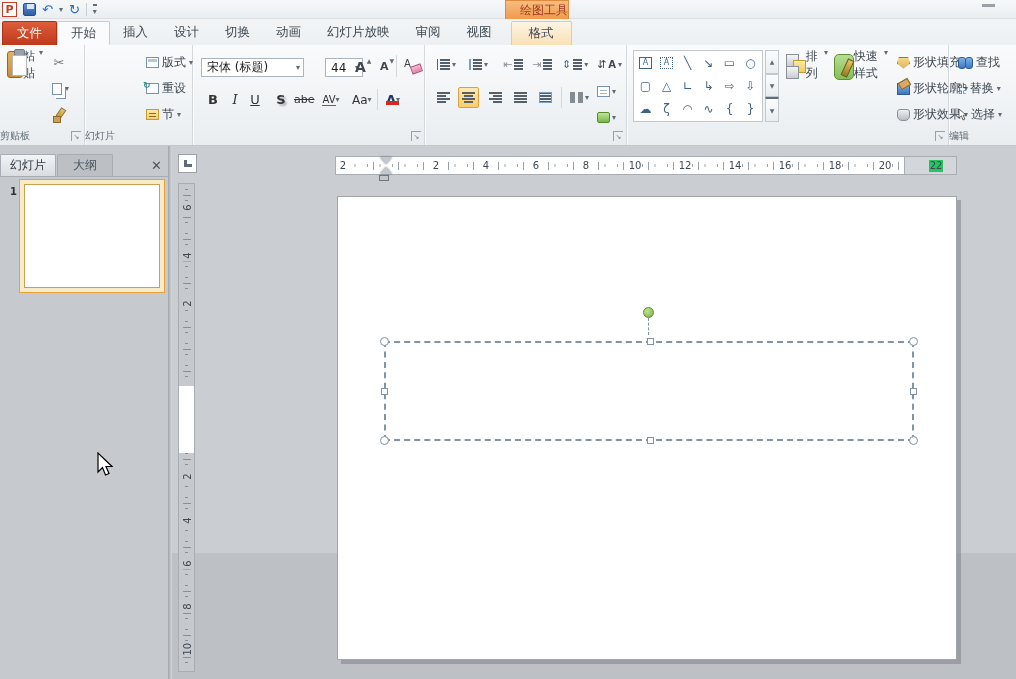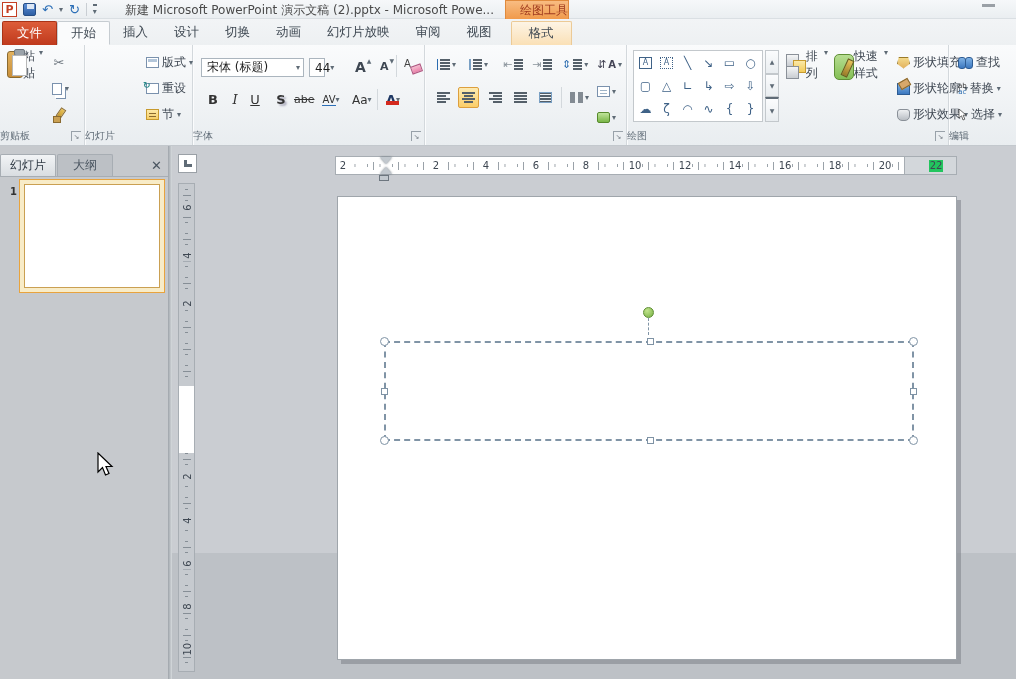--- a/index.html
+++ b/index.html
@@ -156,21 +156,20 @@
 <div class="titlebar">
   <div class="qat">
     <span class="ppticon">P</span>
     <span class="floppy"></span>
     <span class="bluearrow">↶</span>
     <span class="dd">▾</span>
     <span class="bluearrow">↻</span>
     <span class="qatsep"></span>
     <span class="qat-toggle">▾</span>
   </div>
-  <span class="title-text">新建 Microsoft PowerPoint 演示文稿 (2).pptx - Microsoft Powe...</span>
   <div class="ctx-banner">绘图工具</div>
   <div class="min-dash"></div>
 </div>
 
 <div class="tabrow">
   <div class="tab tab-file">文件</div>
   <div class="tab tab-active">开始</div>
   <div class="tab">插入</div>
   <div class="tab">设计</div>
   <div class="tab">切换</div>
@@ -219,21 +218,21 @@
       <span class="dd">▾</span>
     </div>
     <div class="grp-label">幻灯片</div>
   </div>
 
   <div class="grp" style="left:193px;width:232px">
     <div class="combo" style="left:8px;top:13px;width:103px">
       <span>宋体 (标题)</span>
       <span class="dd">▾</span>
     </div>
-    <div class="combo" style="left:116px;top:13px;width:16px">
+    <div class="combo" style="left:132px;top:13px;width:38px">
       <span>44</span>
       <span class="dd">▾</span>
     </div>
     <div class="smbtn" style="left:158px;top:11px;font-weight:bold;font-size:14px">
       <span>A</span>
         <span class="dd" style="font-size:6px;margin-left:-2px;align-self:flex-start">▲</span>
     </div>
     <div class="smbtn" style="left:183px;top:11px;font-weight:bold;font-size:11px">
       <span>A</span>
         <span class="dd" style="font-size:6px;margin-left:-2px;align-self:flex-start">▼</span>
@@ -253,21 +252,20 @@
     </div>
     <div class="fbtn" style="left:158px;font-size:12px">
       <span>Aa</span>
       <span class="dd">▾</span>
     </div>
     <div class="vsep" style="left:184px;top:44px;height:21px"></div>
     <div class="fbtn" style="left:190px;font-weight:bold;color:#1f3864">
       <span style="position:relative"><span>A</span><span class="fontcolor-bar" style="left:0"></span></span>
       <span class="dd">▾</span>
     </div>
-    <div class="grp-label">字体</div>
     <span class="lnch">↘</span>
   </div>
 
   <div class="grp" style="left:425px;width:202px">
     <div class="pbtn" style="left:8px;top:9px">
       <span class="ical ial-l" style="background-size:10px 2px,10px 2px,10px 2px,10px 2px;background-position:3px 0,3px 3px,3px 6px,3px 9px;box-shadow:inset 1px 0 0 #2b6cb0"></span>
       <span class="dd">▾</span>
     </div>
     <div class="pbtn" style="left:40px;top:9px">
       <span class="ical ial-l" style="background-size:9px 2px,9px 2px,9px 2px,9px 2px;background-position:4px 0,4px 3px,4px 6px,4px 9px;box-shadow:inset 2px 0 0 #7aa0c4"></span>
@@ -406,21 +404,20 @@
     <div class="smbtn" style="left:266px;top:33px">
       <span class="ic-outline"></span>
       <span>形状轮廓</span>
       <span class="dd">▾</span>
     </div>
     <div class="smbtn" style="left:266px;top:59px">
       <span class="ic-effects"></span>
       <span>形状效果</span>
       <span class="dd">▾</span>
     </div>
-    <div class="grp-label">绘图</div>
     <span class="lnch">↘</span>
   </div>
 
   <div class="grp" style="left:949px;width:67px;border-right:none">
     <div class="smbtn" style="left:5px;top:7px">
       <span class="ic-find"></span>
       <span>查找</span>
     </div>
     <div class="smbtn" style="left:5px;top:33px">
       <span class="ic-replace">

